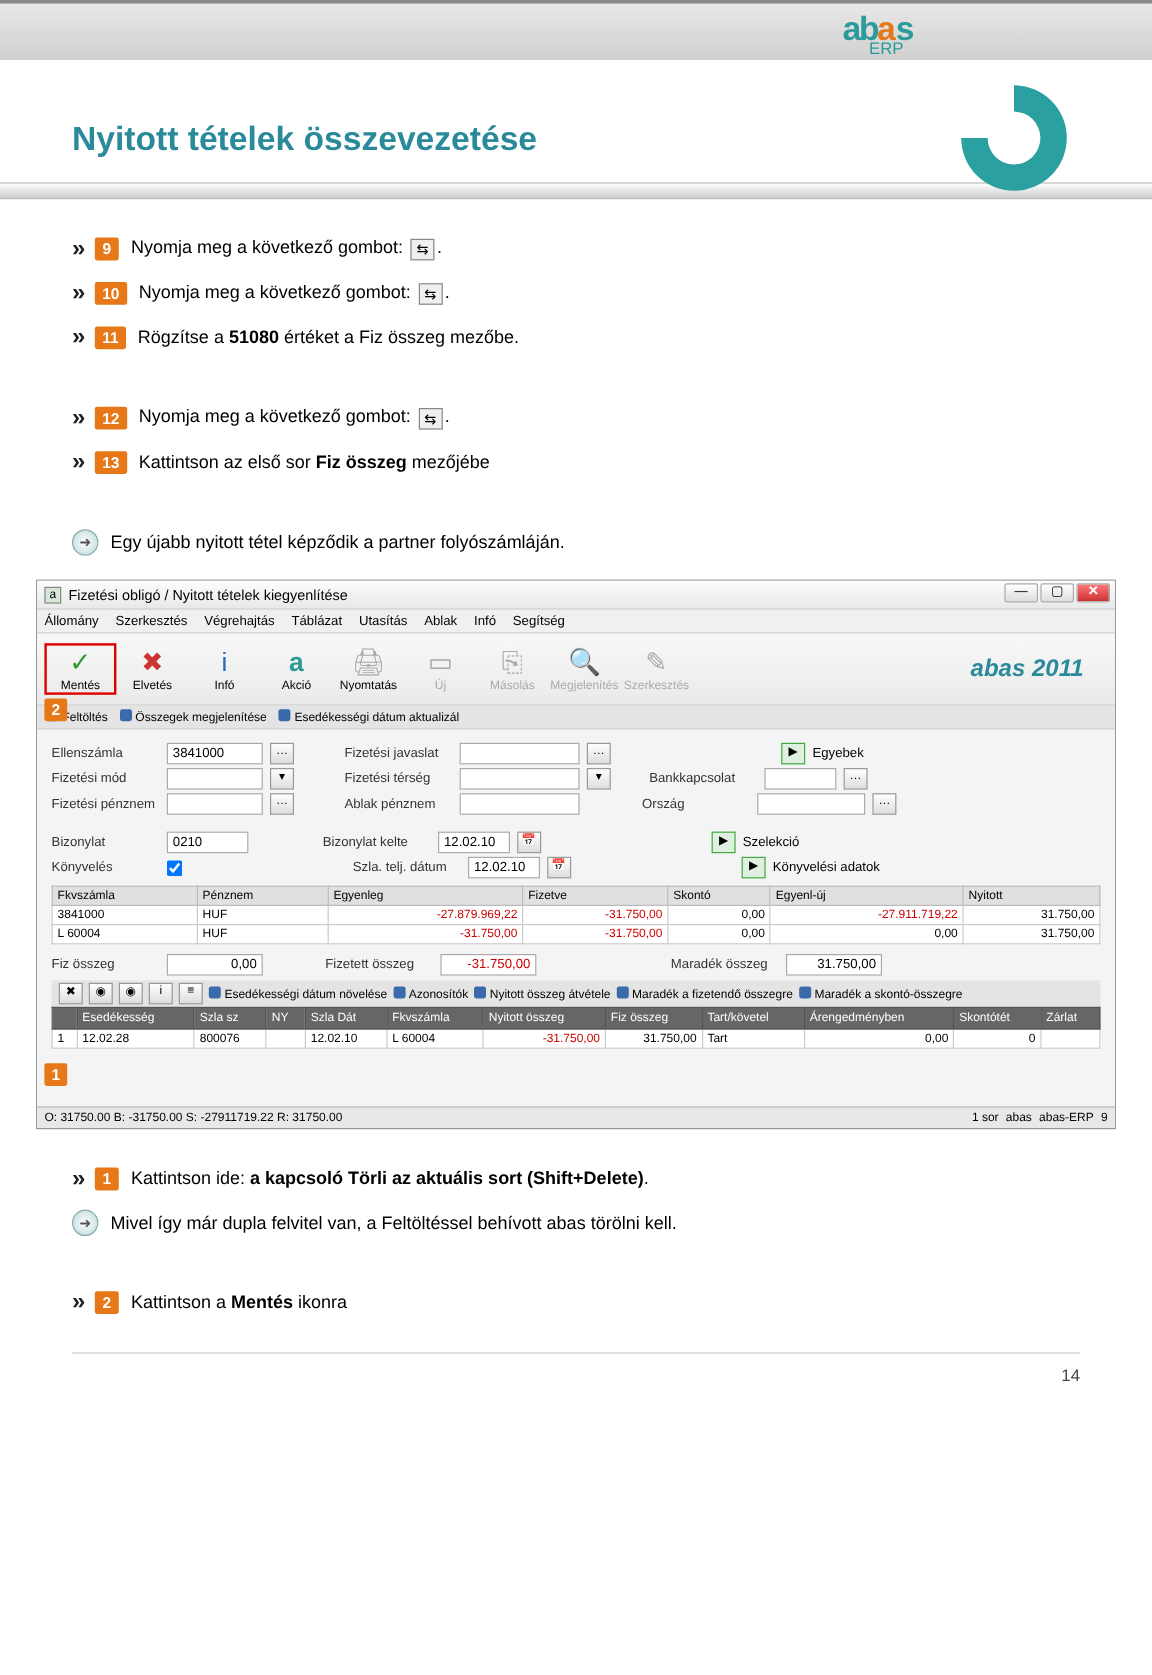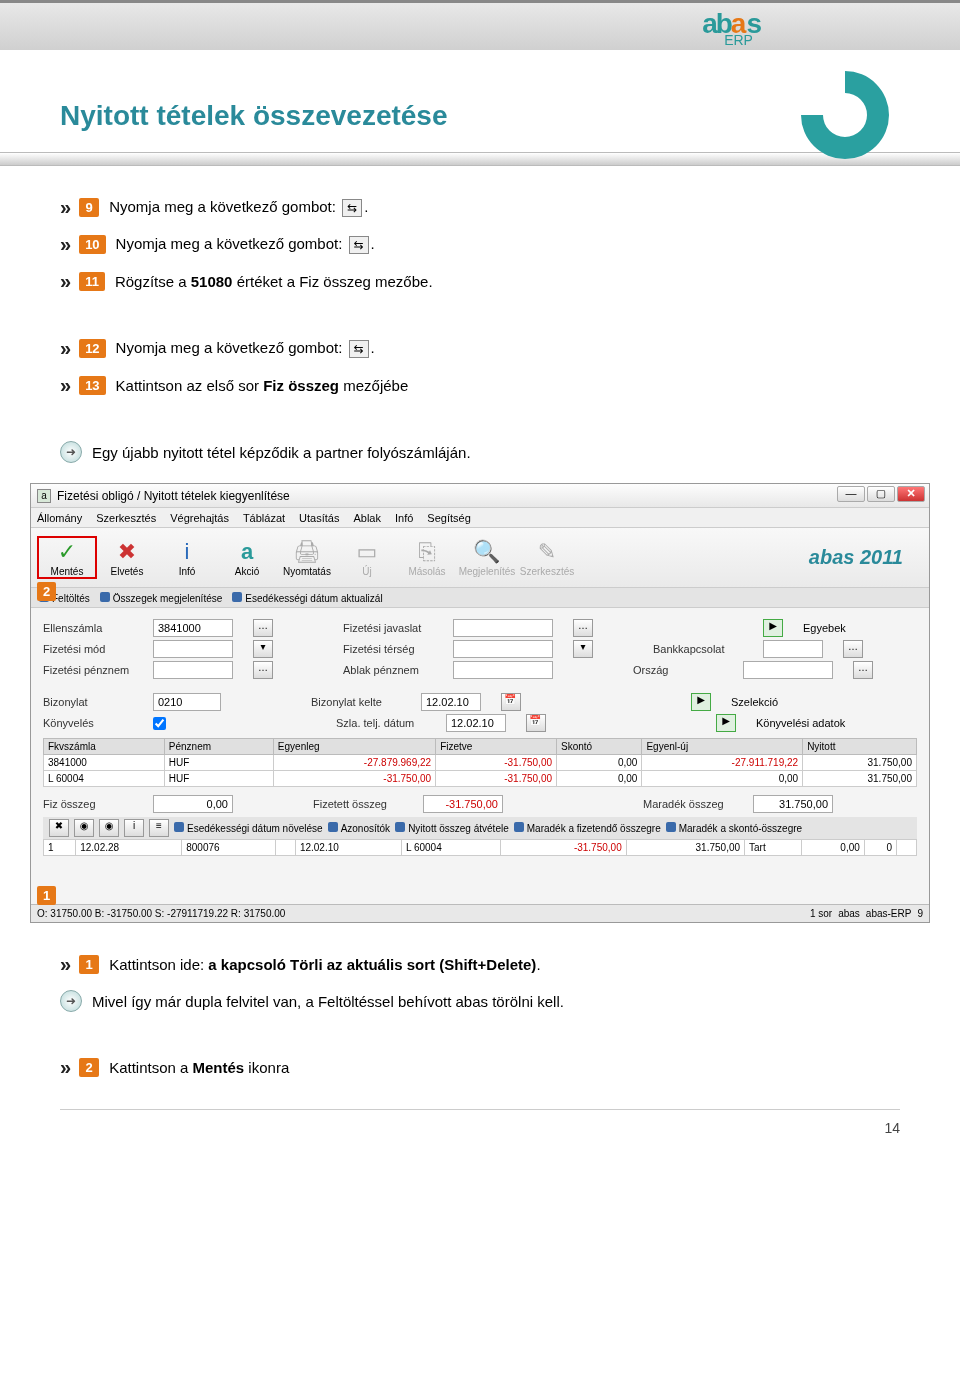--- a/index.html
+++ b/index.html
@@ -50,21 +50,21 @@
   .tool-info { color: #2a6aba; }
   .tool-akcio { color: #2a9a9a; font-weight: bold; }
   .tool-grey { color: #aaa; }
   .red-box { border: 2px solid #d00; }
   .abas-version { margin-left: auto; color: #2a8a9a; font-size: 20px; font-weight: bold; margin-right: 20px; font-style: italic; text-align: center; }
   
   .subbar { height: 20px; display: flex; padding: 2px 8px; gap: 10px; font-size: 10px; align-items: center; background: #e4e4e4; border-bottom: 1px solid #ccc; }
   .chk { width: 10px; height: 10px; background: #3a6aaa; display: inline-block; border-radius: 2px; margin-right: 3px; }
   
   .form-area { padding: 8px 12px; background: #f4f4f4; }
-  .form-row { display: flex; gap: 20px; margin: 3px 0; align-items: center; font-size: 11px; }
+  .form-row { display: flex; gap: 6px; margin: 3px 0; align-items: center; font-size: 11px; }
   .f-label { width: 90px; color: #333; }
   .f-input { height: 18px; border: 1px solid #aaa; background: #fff; padding: 0 4px; font-size: 11px; }
   .f-btn { height: 18px; width: 20px; border: 1px solid #999; background: linear-gradient(#fff,#ddd); font-size: 10px; text-align: center; }
   .f-green { border: 1px solid #4a4; background: #e0f0e0; }
   
   .table-wrap { margin-top: 6px; }
   table { border-collapse: collapse; width: 100%; font-size: 10px; }
   th { background: #e0e0e0; border: 1px solid #bbb; padding: 2px 4px; font-weight: normal; text-align: left; }
   td { border: 1px solid #ccc; padding: 2px 4px; background: #fff; }
   td.r { text-align: right; }
@@ -313,20 +313,34 @@
         <span class="f-btn">≡</span>
         <span><span class="chk"></span><span>Esedékességi dátum növelése</span></span>
         <span><span class="chk"></span><span>Azonosítók</span></span>
         <span><span class="chk"></span><span>Nyitott összeg átvétele</span></span>
         <span><span class="chk"></span><span>Maradék a fizetendő összegre</span></span>
         <span><span class="chk"></span><span>Maradék a skontó-összegre</span></span>
       </div>
 
       <table style="margin-top:0">
         <tbody>
+            <tr class="dark-hdr">
+          <th></th>
+          <th>Esedékesség</th>
+          <th>Szla sz</th>
+          <th>NY</th>
+          <th>Szla Dát</th>
+          <th>Fkvszámla</th>
+          <th>Nyitott összeg</th>
+          <th>Fiz összeg</th>
+          <th>Tart/követel</th>
+          <th>Árengedményben</th>
+          <th>Skontótét</th>
+          <th>Zárlat</th>
+        </tr>
         <tr>
           <td>1</td>
           <td>12.02.28</td>
           <td>800076</td>
           <td></td>
           <td>12.02.10</td>
           <td>L 60004</td>
           <td class="r neg">-31.750,00</td>
           <td class="r">31.750,00</td>
           <td>Tart</td>

